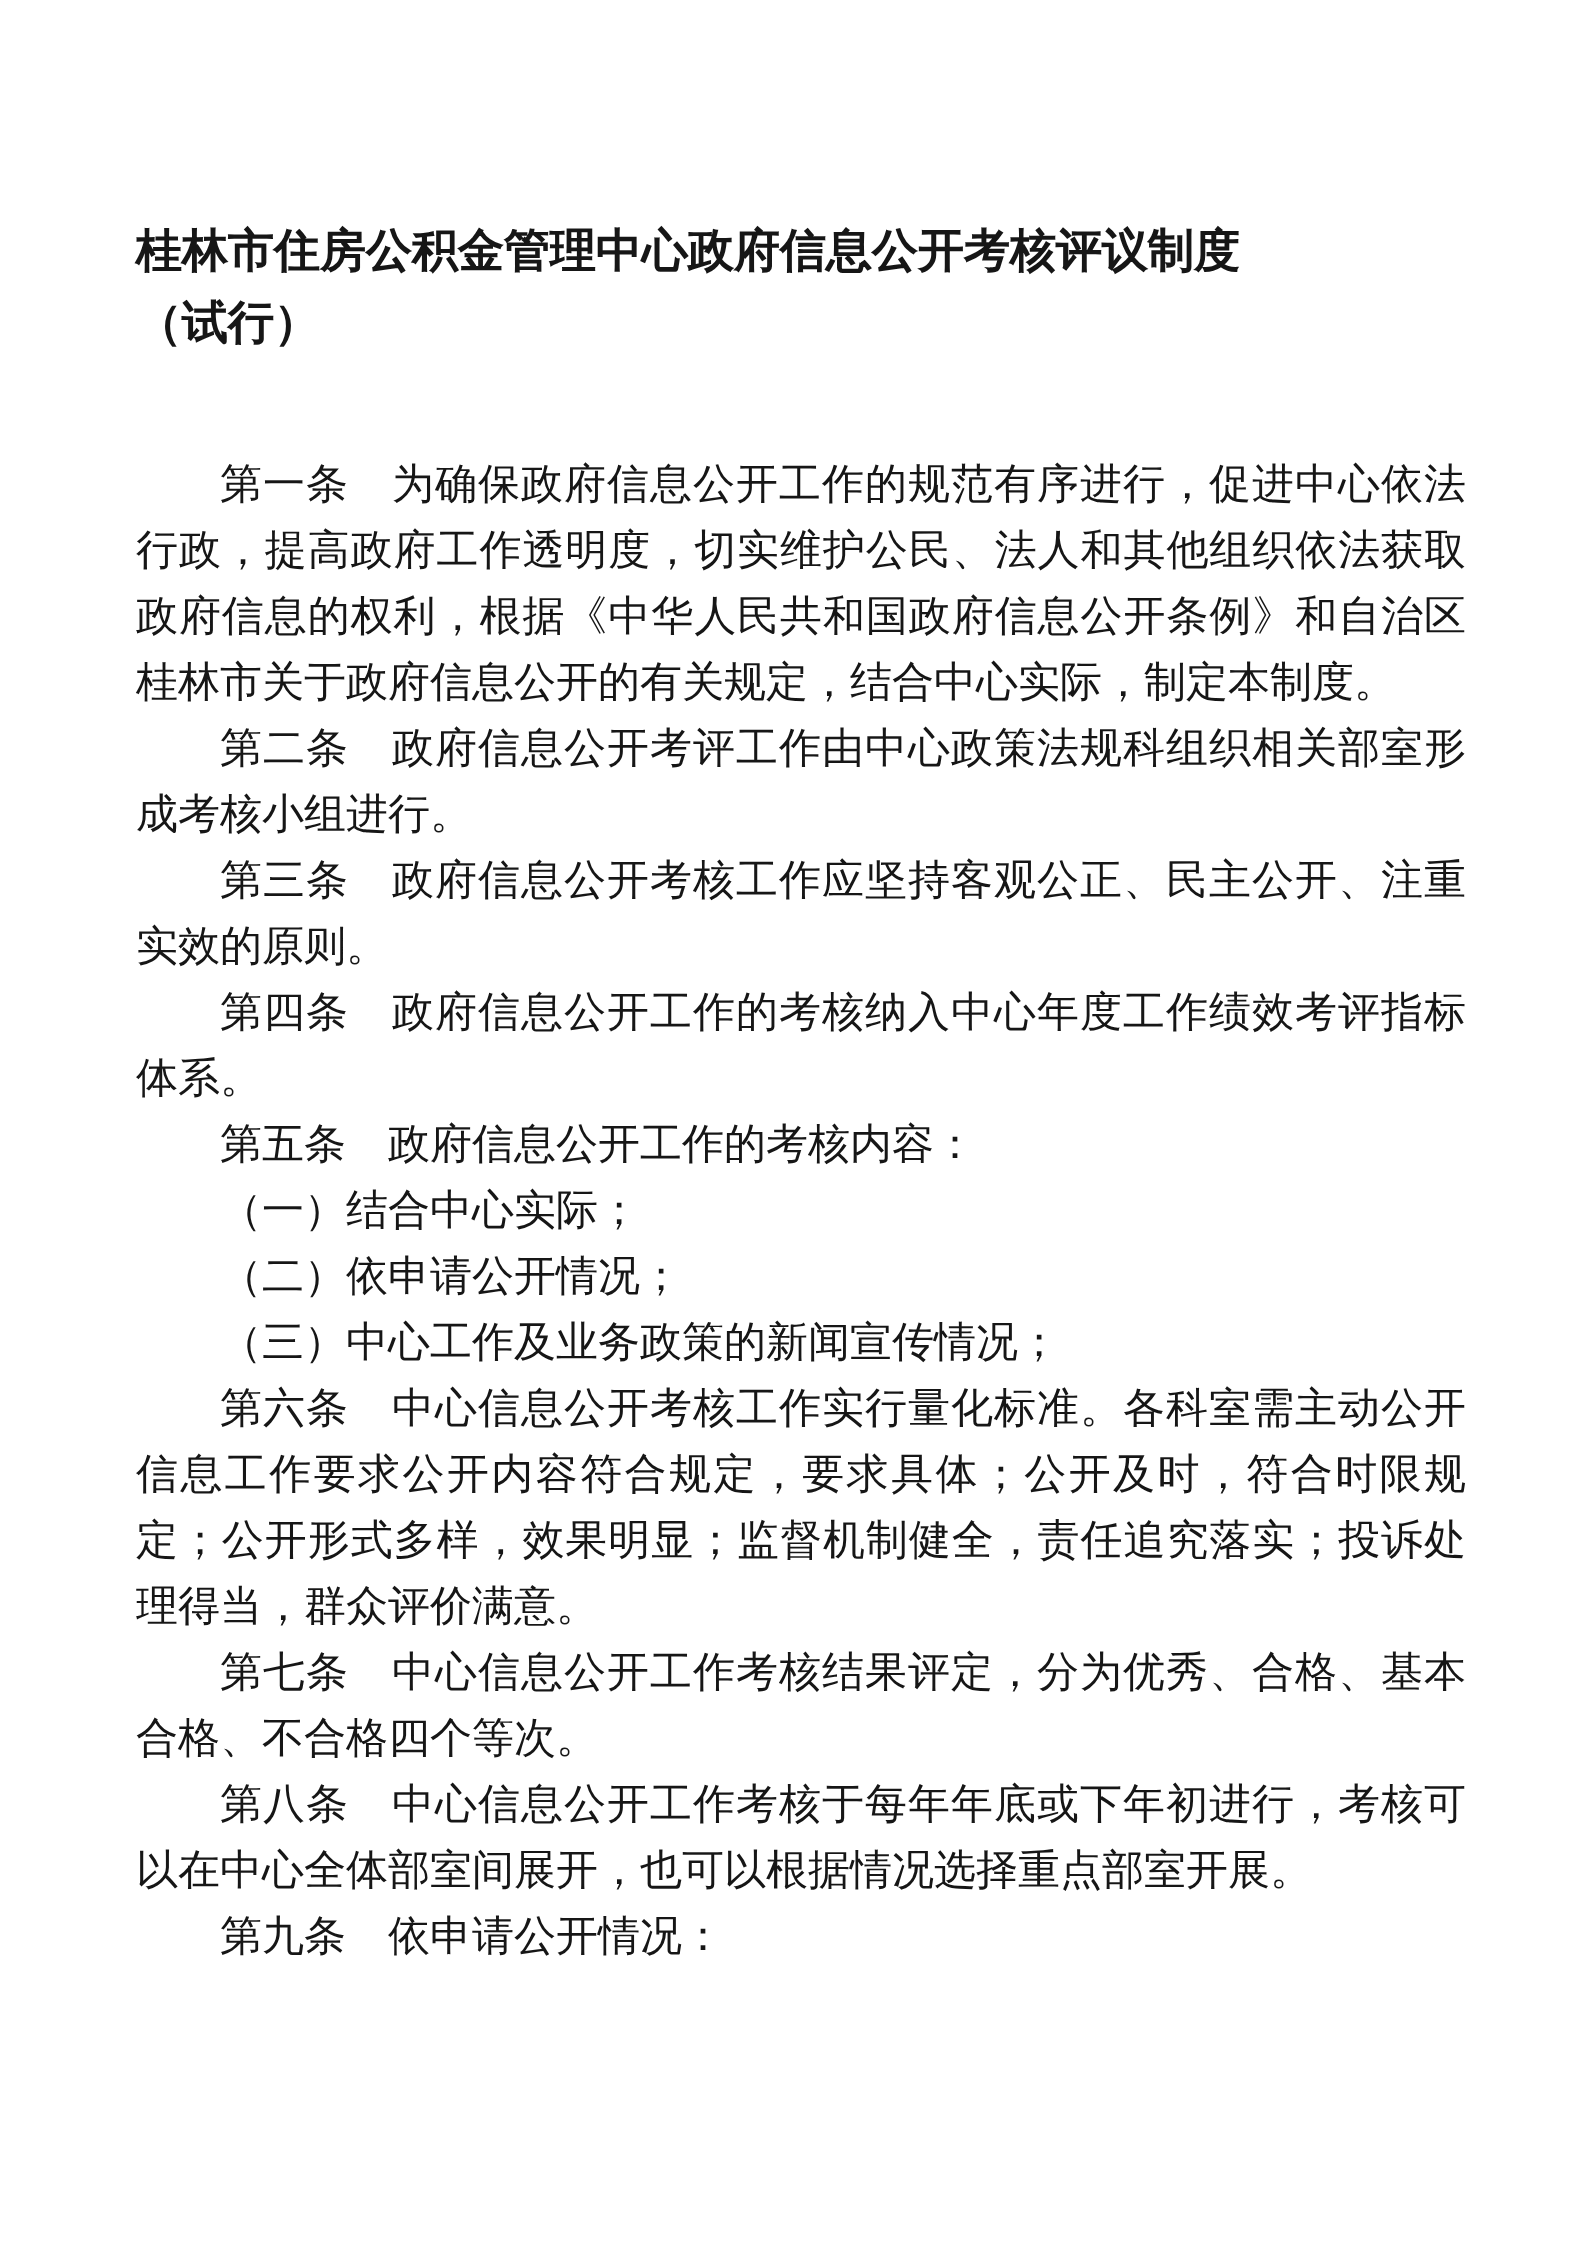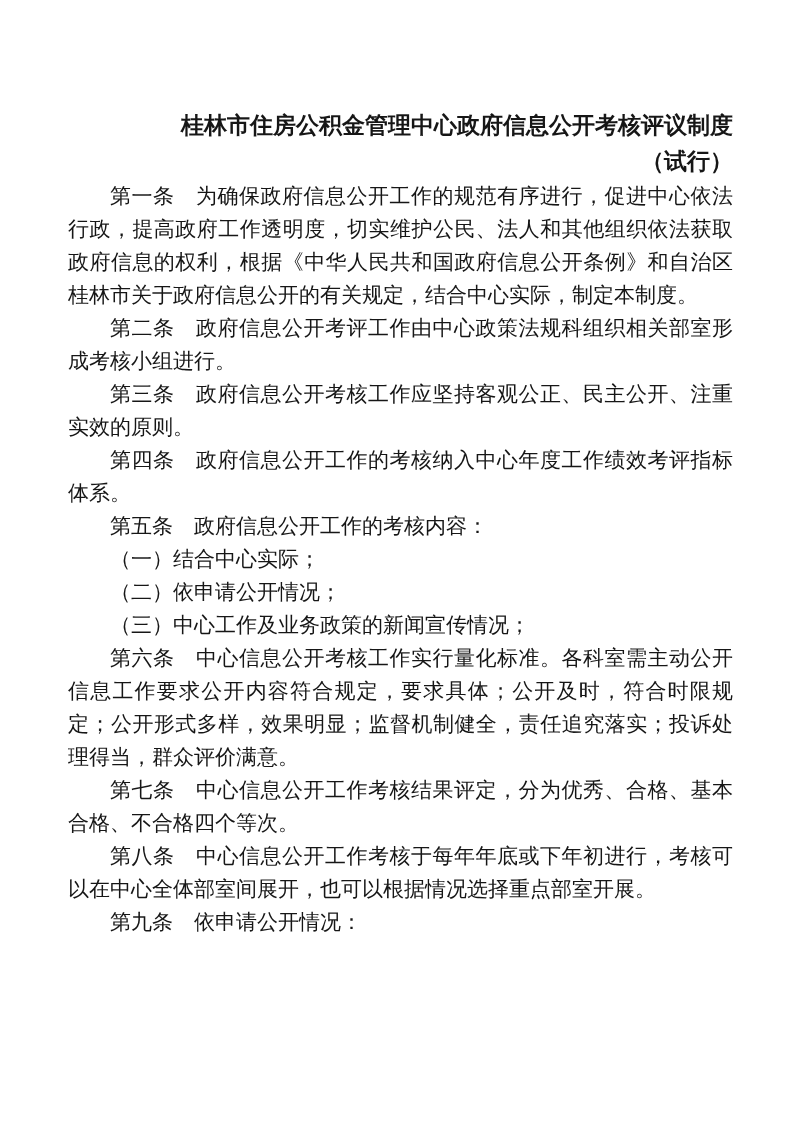--- a/index.html
+++ b/index.html
@@ -16,36 +16,37 @@
     background: #ffffff;
     color: #161616;
     font-family: "Liberation Serif", "DejaVu Serif", serif;
     overflow: hidden;
   }
   .content {
     padding: 0 60px 0 68px;
   }
   .title-block {
     margin-top: 108px;
-    text-align: right;
+    text-align: left;
   }
   .doc-title {
     margin: 0;
     font-size: 23px;
     line-height: 36px;
     font-weight: bold;
     letter-spacing: 0px;
   }
   .doc-subtitle {
     margin: 0;
     font-size: 23px;
     line-height: 36px;
     font-weight: bold;
   }
   .body-text {
+    margin-top: 46px;
     font-size: 21px;
     line-height: 33px;
     text-align: justify;
     text-justify: inter-ideograph;
   }
   .body-text p {
     margin: 0;
     padding: 0;
     text-indent: 2em;
     word-break: break-all;

